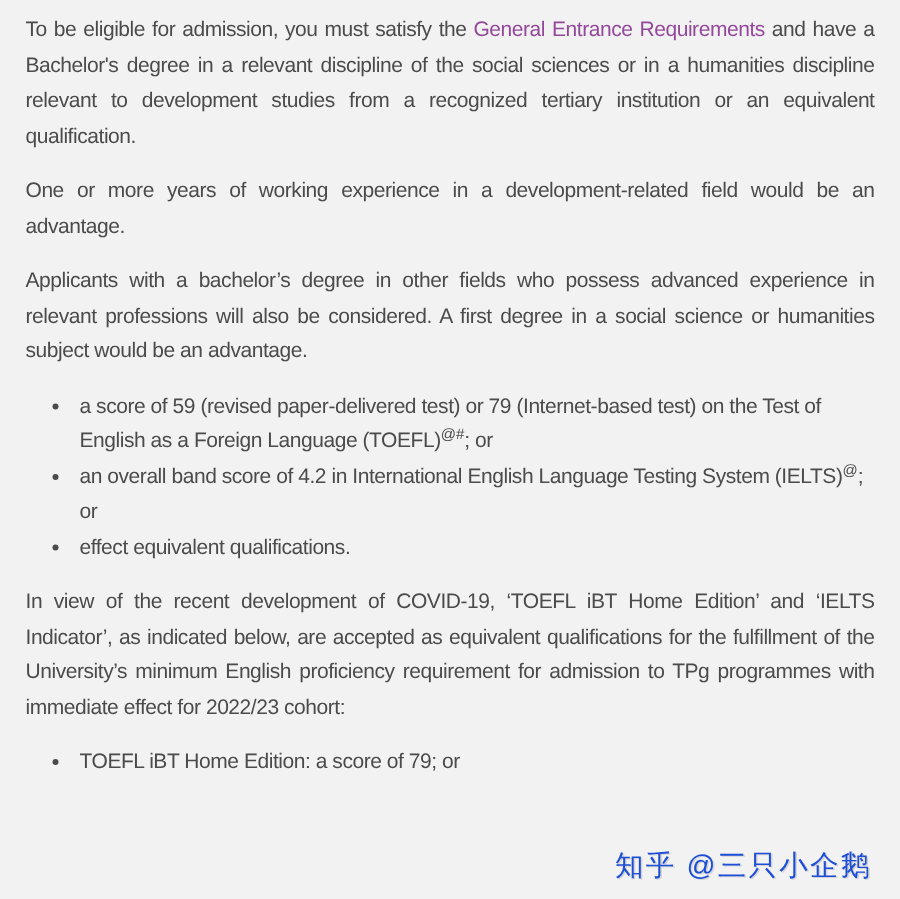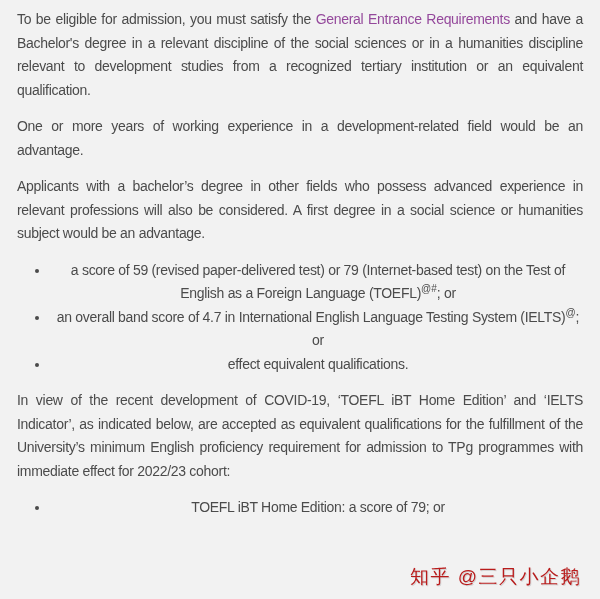--- a/index.html
+++ b/index.html
@@ -23,61 +23,61 @@
   }
   .content p {
     margin: 13px 0;
     text-align: justify;
   }
   .content p.first { margin-top: 6px; }
   .content ul {
     margin: 6px 0 13px 0;
     padding-left: 33px;
     list-style: disc outside;
-    text-align: center;
+    text-align: left;
   }
   .content li { padding-left: 3px; }
   sup {
     font-size: 10px;
     line-height: 0;
     letter-spacing: 0;
     vertical-align: super;
   }
   a.req-link {
     color: #94489b;
     text-decoration: none;
     cursor: pointer;
   }
   .watermark {
     position: absolute;
     right: 19px;
     bottom: 9px;
     font-family: "Liberation Sans", sans-serif;
     font-size: 19px;
     letter-spacing: 1.5px;
-    color: #b91c1c;
+    color: #1d4ed8;
     text-shadow: 1px 1px 0 #d4d4d4;
     white-space: nowrap;
   }
 </style>
 </head>
 <body>
 
 <main class="content">
 
   <p class="first"><span>To be eligible for admission, you must satisfy the </span><a class="req-link">General Entrance Requirements</a><span> and have a Bachelor's degree in a relevant discipline of the social sciences or in a humanities discipline relevant to development studies from a recognized tertiary institution or an equivalent qualification.</span></p>
 
   <p>One or more years of working experience in a development-related field would be an advantage.</p>
 
   <p>Applicants with a bachelor’s degree in other fields who possess advanced experience in relevant professions will also be considered.  A first degree in a social science or humanities subject would be an advantage.</p>
 
 
   <ul>
     <li><span>a score of 59 (revised paper-delivered test) or 79 (Internet-based test) on the Test of English as a Foreign Language (TOEFL)</span><sup>@#</sup><span>; or</span></li>
-    <li><span>an overall band score of 4.7 in International English Language Testing System (IELTS)</span><sup>@</sup><span>; or</span></li>
+    <li><span>an overall band score of 4.2 in International English Language Testing System (IELTS)</span><sup>@</sup><span>; or</span></li>
     <li><span>effect equivalent qualifications.</span></li>
   </ul>
 
   <p>In view of the recent development of COVID-19, ‘TOEFL iBT Home Edition’ and ‘IELTS Indicator’, as indicated below, are accepted as equivalent qualifications for the fulfillment of the University’s minimum English proficiency requirement for admission to TPg programmes with immediate effect for 2022/23 cohort:</p>
 
   <ul>
     <li>TOEFL iBT Home Edition: a score of 79; or</li>
 
   </ul>
 

